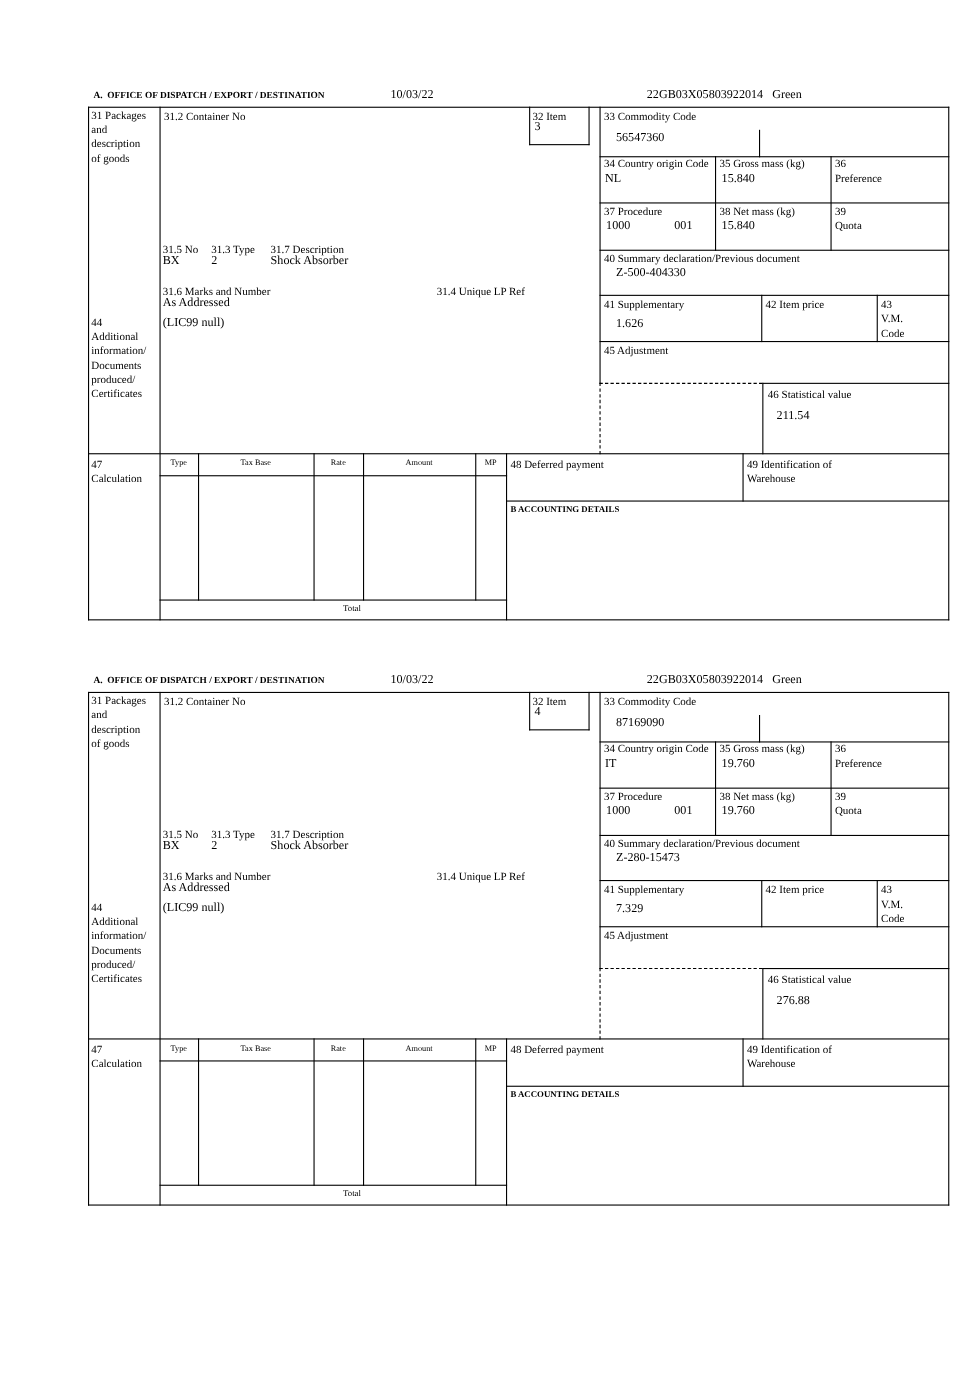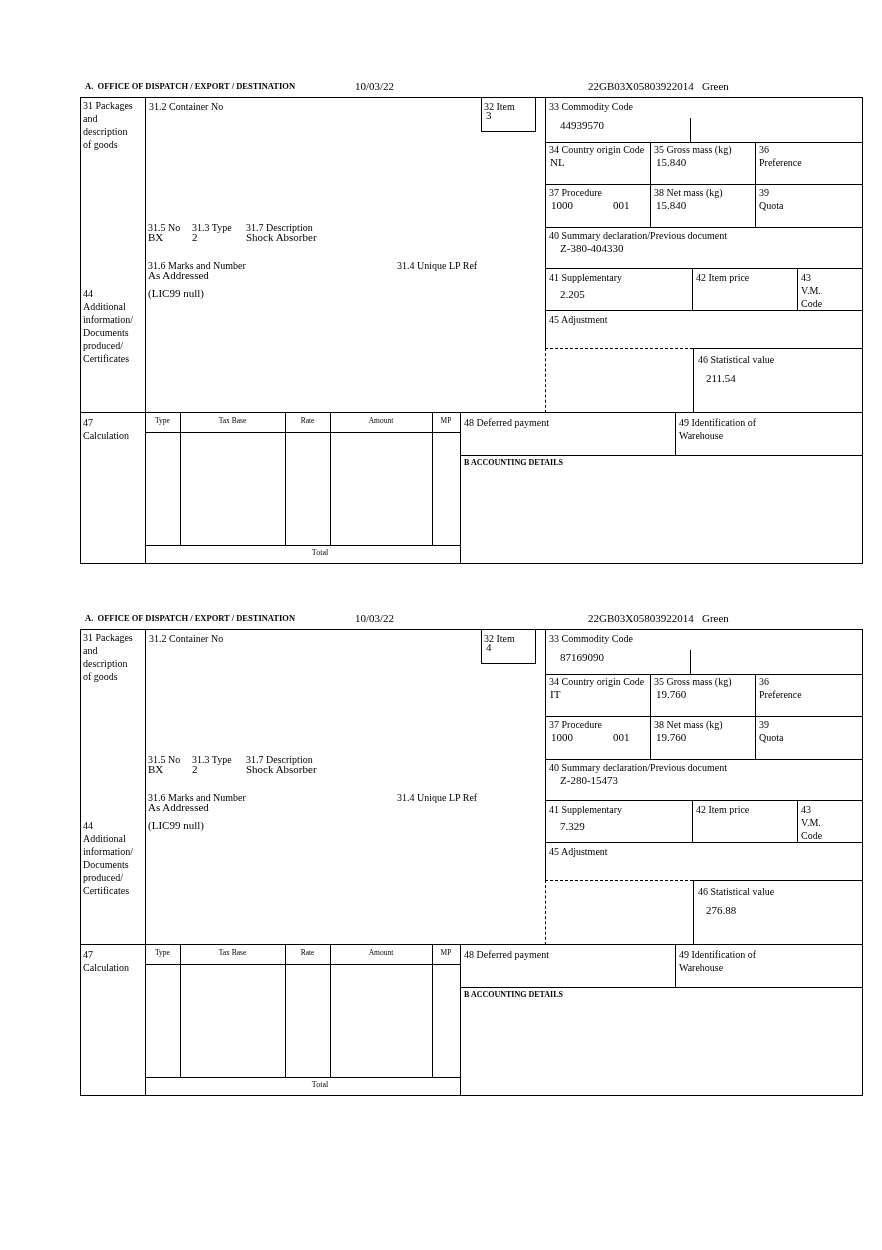--- a/index.html
+++ b/index.html
@@ -67,21 +67,21 @@
 
   <div class="lbl" style="left:83px;top:19px;width:60px">31 Packages
 and
 description
 of goods</div>
 
   <div class="lbl" style="left:149px;top:20px">31.2 Container No</div>
   <div class="lbl" style="left:484px;top:20px">32 Item</div>
   <div class="val" style="left:486px;top:29px">3</div>
   <div class="lbl" style="left:549px;top:20px">33 Commodity Code</div>
-  <div class="val" style="left:560px;top:39px">44939570</div>
+  <div class="val" style="left:560px;top:39px">56547360</div>
 
   <div class="lbl" style="left:549px;top:63px">34 Country origin Code</div>
   <div class="val" style="left:550px;top:76px">NL</div>
   <div class="lbl" style="left:654px;top:63px">35 Gross mass (kg)</div>
   <div class="val" style="left:656px;top:76px">15.840</div>
   <div class="lbl" style="left:759px;top:63px">36 Preference</div>
 
   <div class="lbl" style="left:549px;top:106px">37 Procedure</div>
   <div class="val" style="left:551px;top:119px">1000</div>
   <div class="val" style="left:613px;top:119px">001</div>
@@ -90,28 +90,28 @@
   <div class="lbl" style="left:759px;top:106px">39 Quota</div>
 
   <div class="lbl" style="left:148px;top:141px">31.5 No</div>
   <div class="lbl" style="left:192px;top:141px">31.3 Type</div>
   <div class="lbl" style="left:246px;top:141px">31.7 Description</div>
   <div class="val" style="left:148px;top:151px">BX</div>
   <div class="val" style="left:192px;top:151px">2</div>
   <div class="val" style="left:246px;top:151px">Shock Absorber</div>
 
   <div class="lbl" style="left:549px;top:149px">40 Summary declaration/Previous document</div>
-  <div class="val" style="left:560px;top:162px">Z-380-404330</div>
+  <div class="val" style="left:560px;top:162px">Z-500-404330</div>
 
   <div class="lbl" style="left:148px;top:179px">31.6 Marks and Number</div>
   <div class="lbl" style="left:397px;top:179px">31.4 Unique LP Ref</div>
   <div class="val" style="left:148px;top:189px">As Addressed</div>
 
   <div class="lbl" style="left:549px;top:191px">41 Supplementary</div>
-  <div class="val" style="left:560px;top:208px">2.205</div>
+  <div class="val" style="left:560px;top:208px">1.626</div>
   <div class="lbl" style="left:696px;top:191px">42 Item price</div>
   <div class="lbl" style="left:801px;top:191px">43 V.M. Code</div>
 
   <div class="lbl" style="left:83px;top:207px;width:60px">44
 Additional
 information/
 Documents
 produced/
 Certificates</div>
   <div class="val" style="left:148px;top:207px">(LIC99 null)</div>

